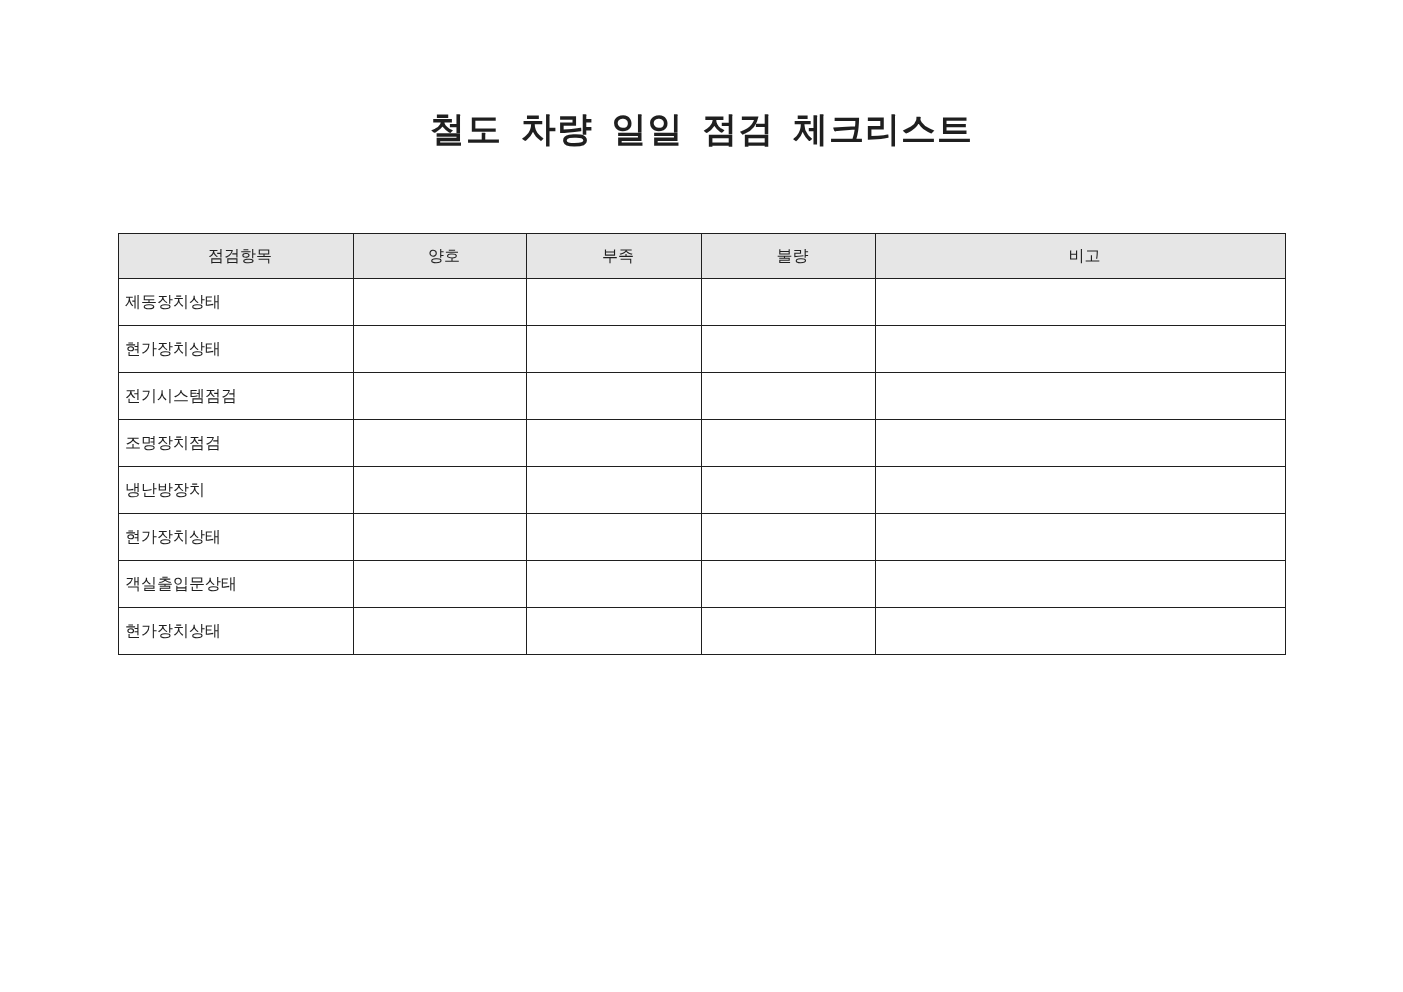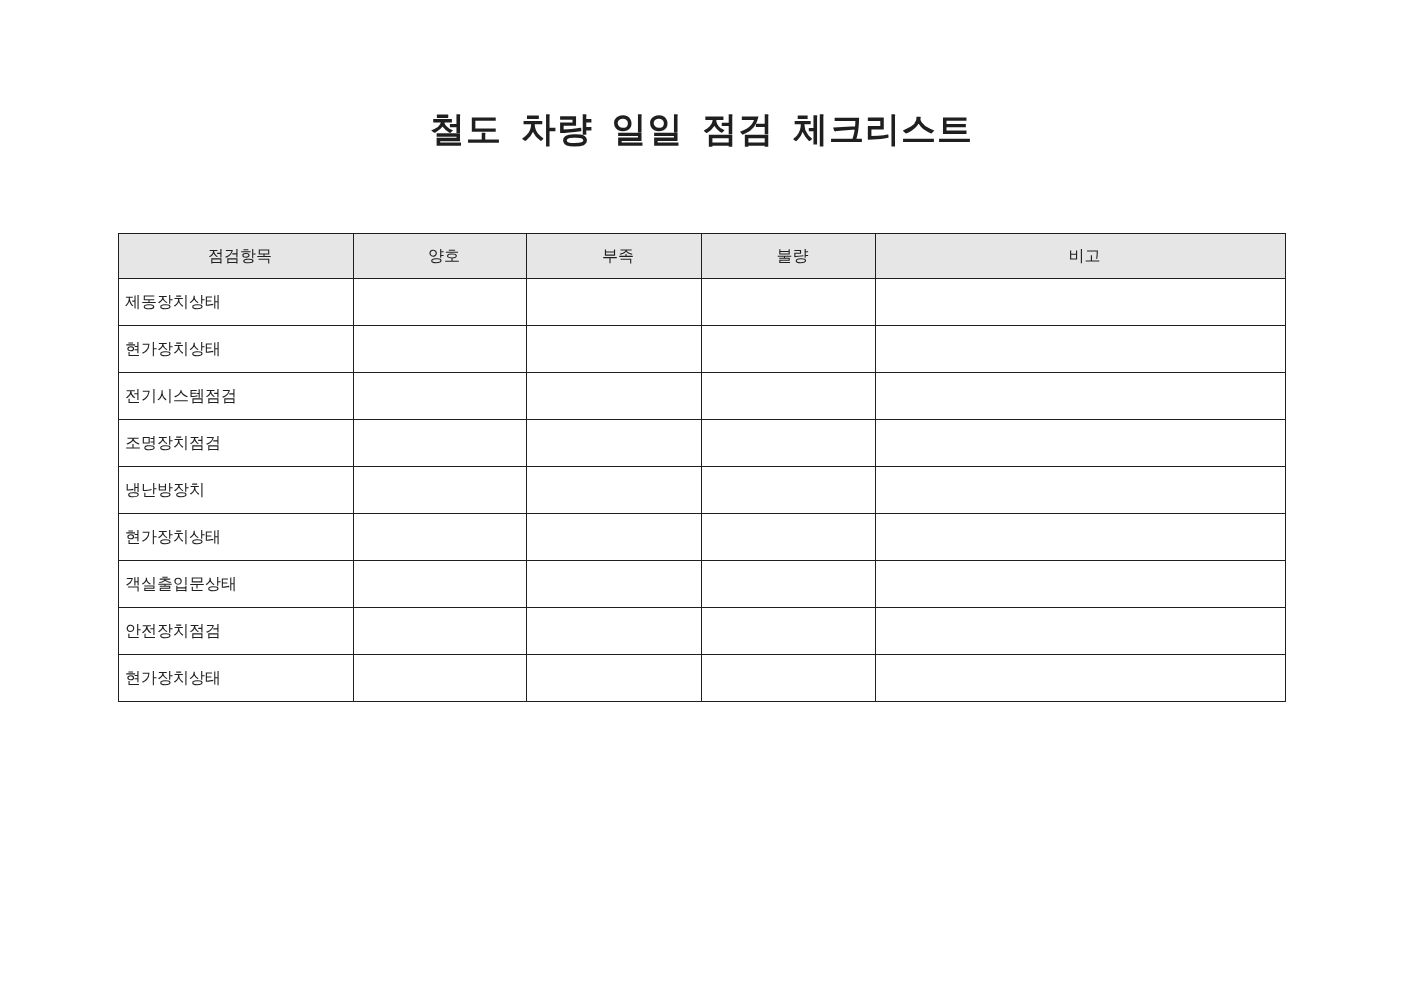--- a/index.html
+++ b/index.html
@@ -135,27 +135,20 @@
         <td></td>
       </tr>
       <tr>
         <td class="item">객실출입문상태</td>
         <td></td>
         <td></td>
         <td></td>
         <td></td>
       </tr>
       <tr>
-        <td class="item">안전장치점검</td>
-        <td></td>
-        <td></td>
-        <td></td>
-        <td></td>
-      </tr>
-      <tr>
         <td class="item">현가장치상태</td>
         <td></td>
         <td></td>
         <td></td>
         <td></td>
       </tr>
     </tbody>
   </table>
 
 </div>

